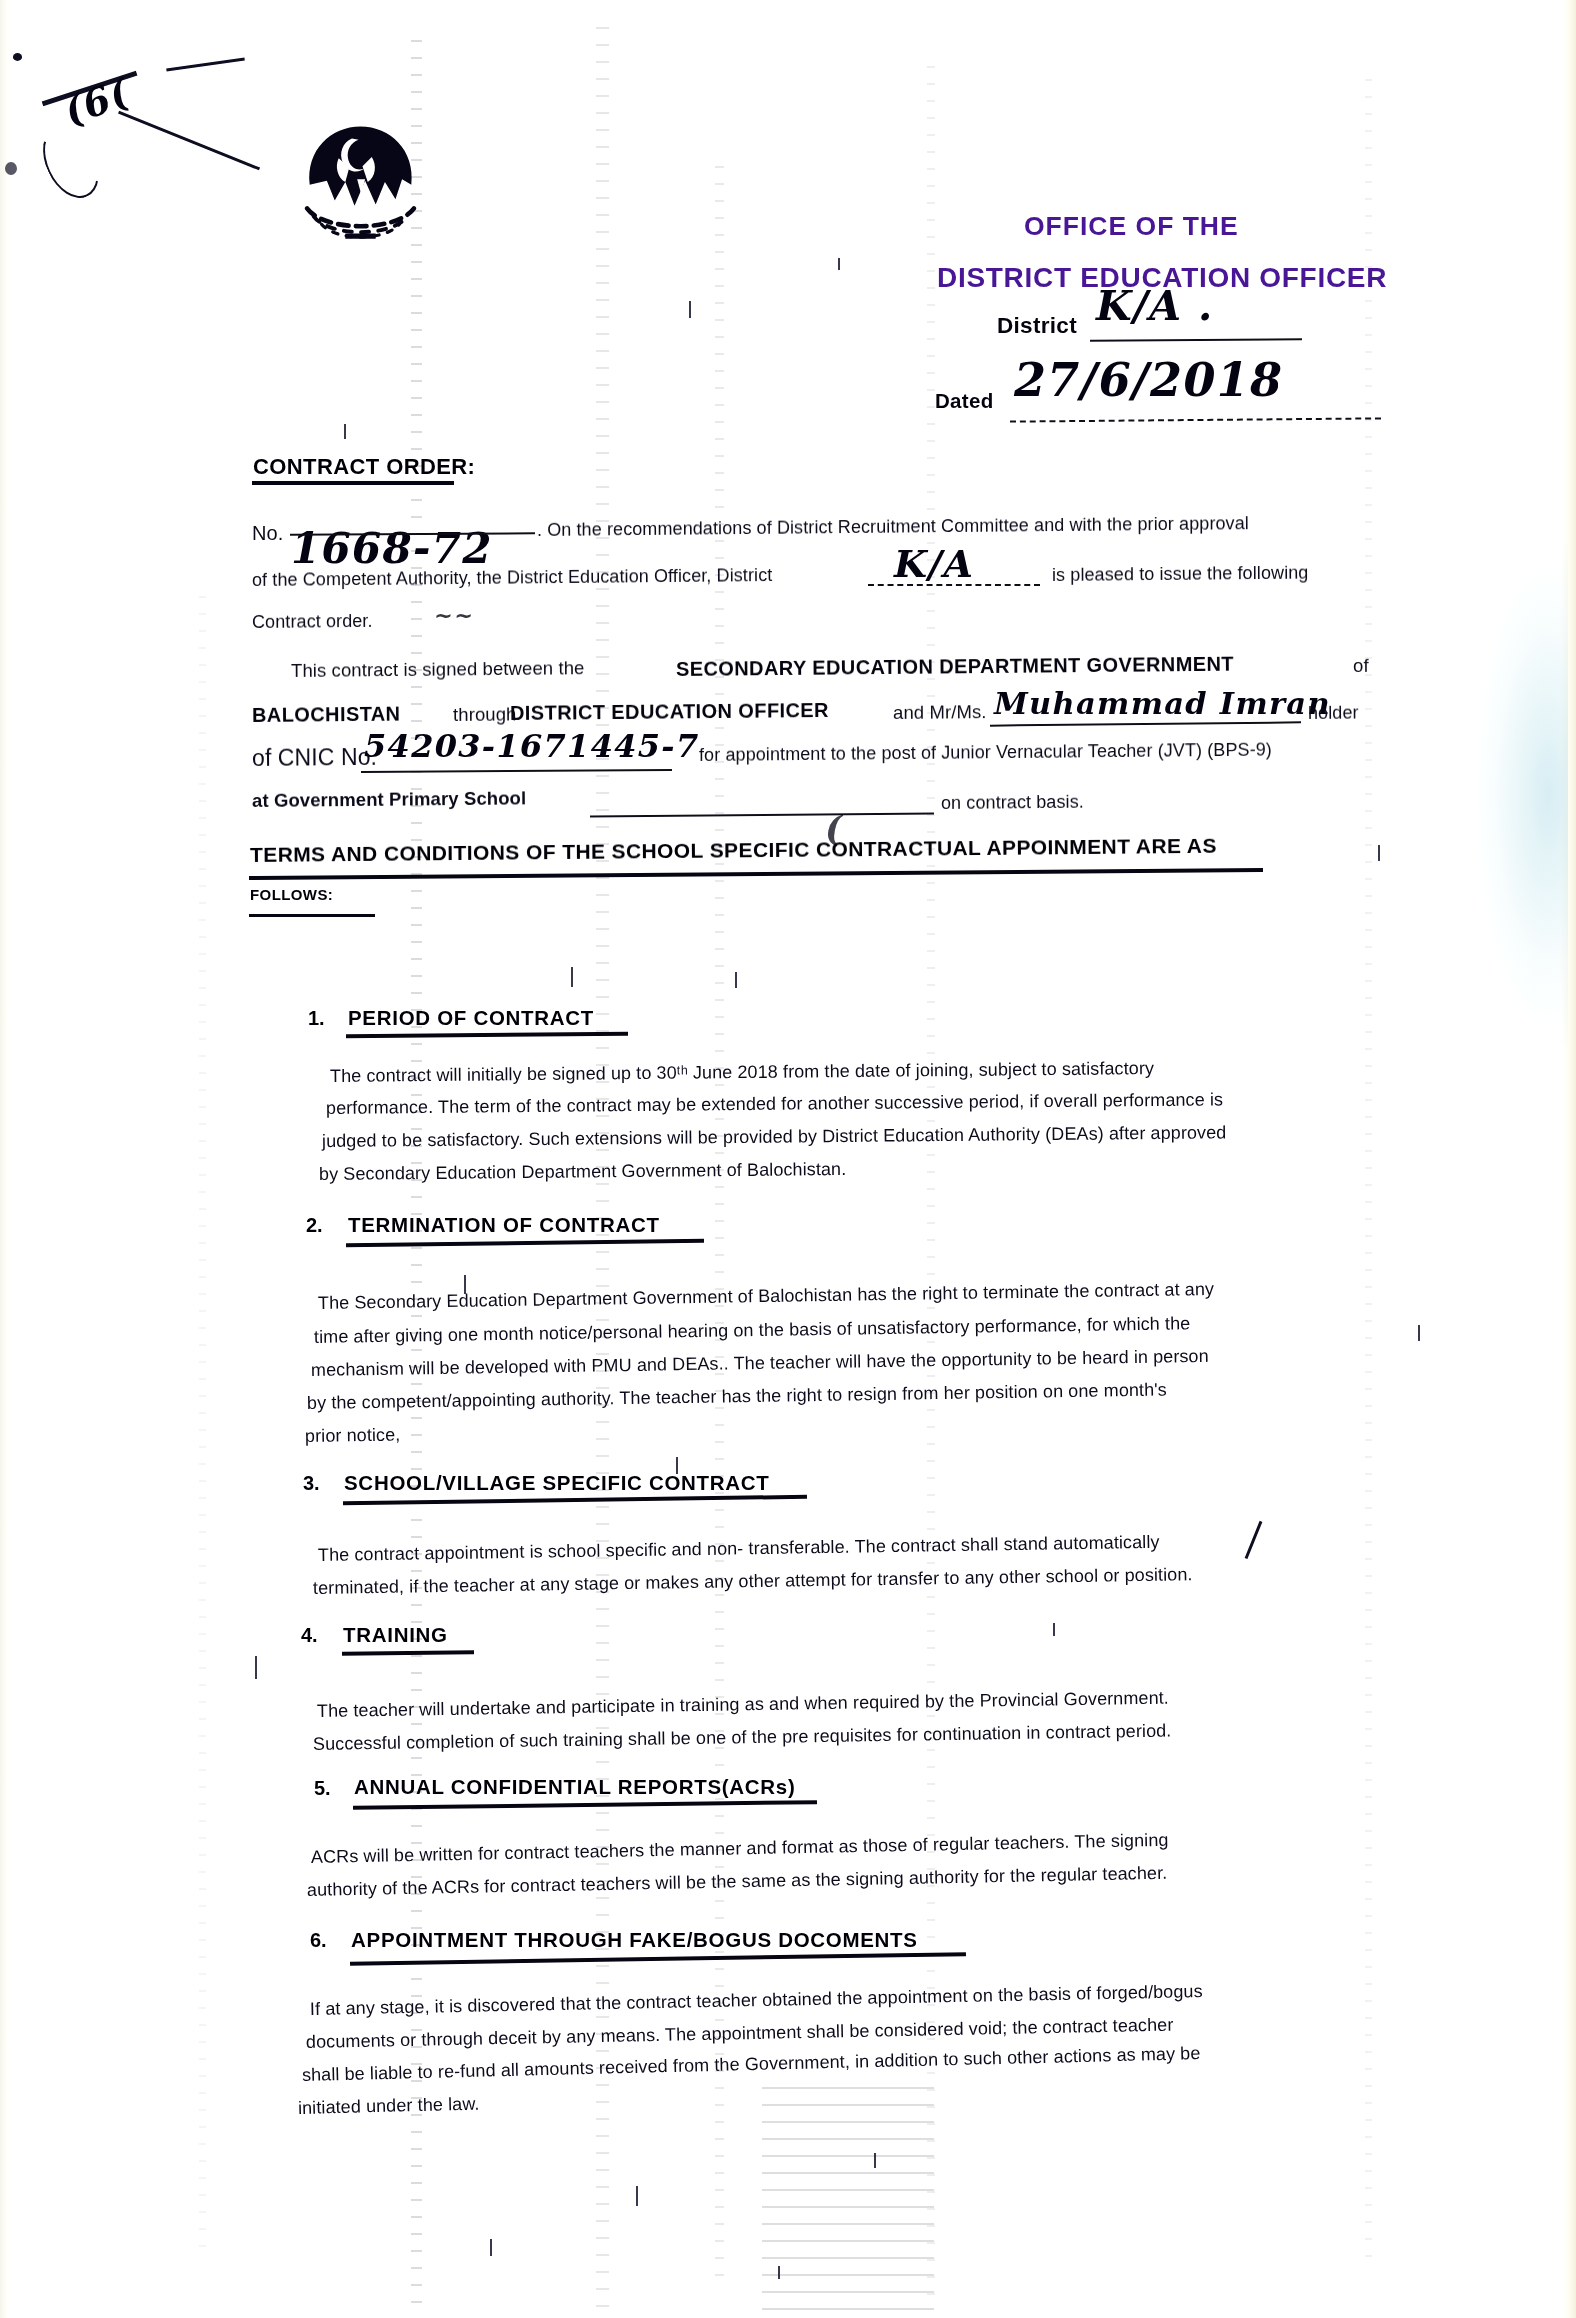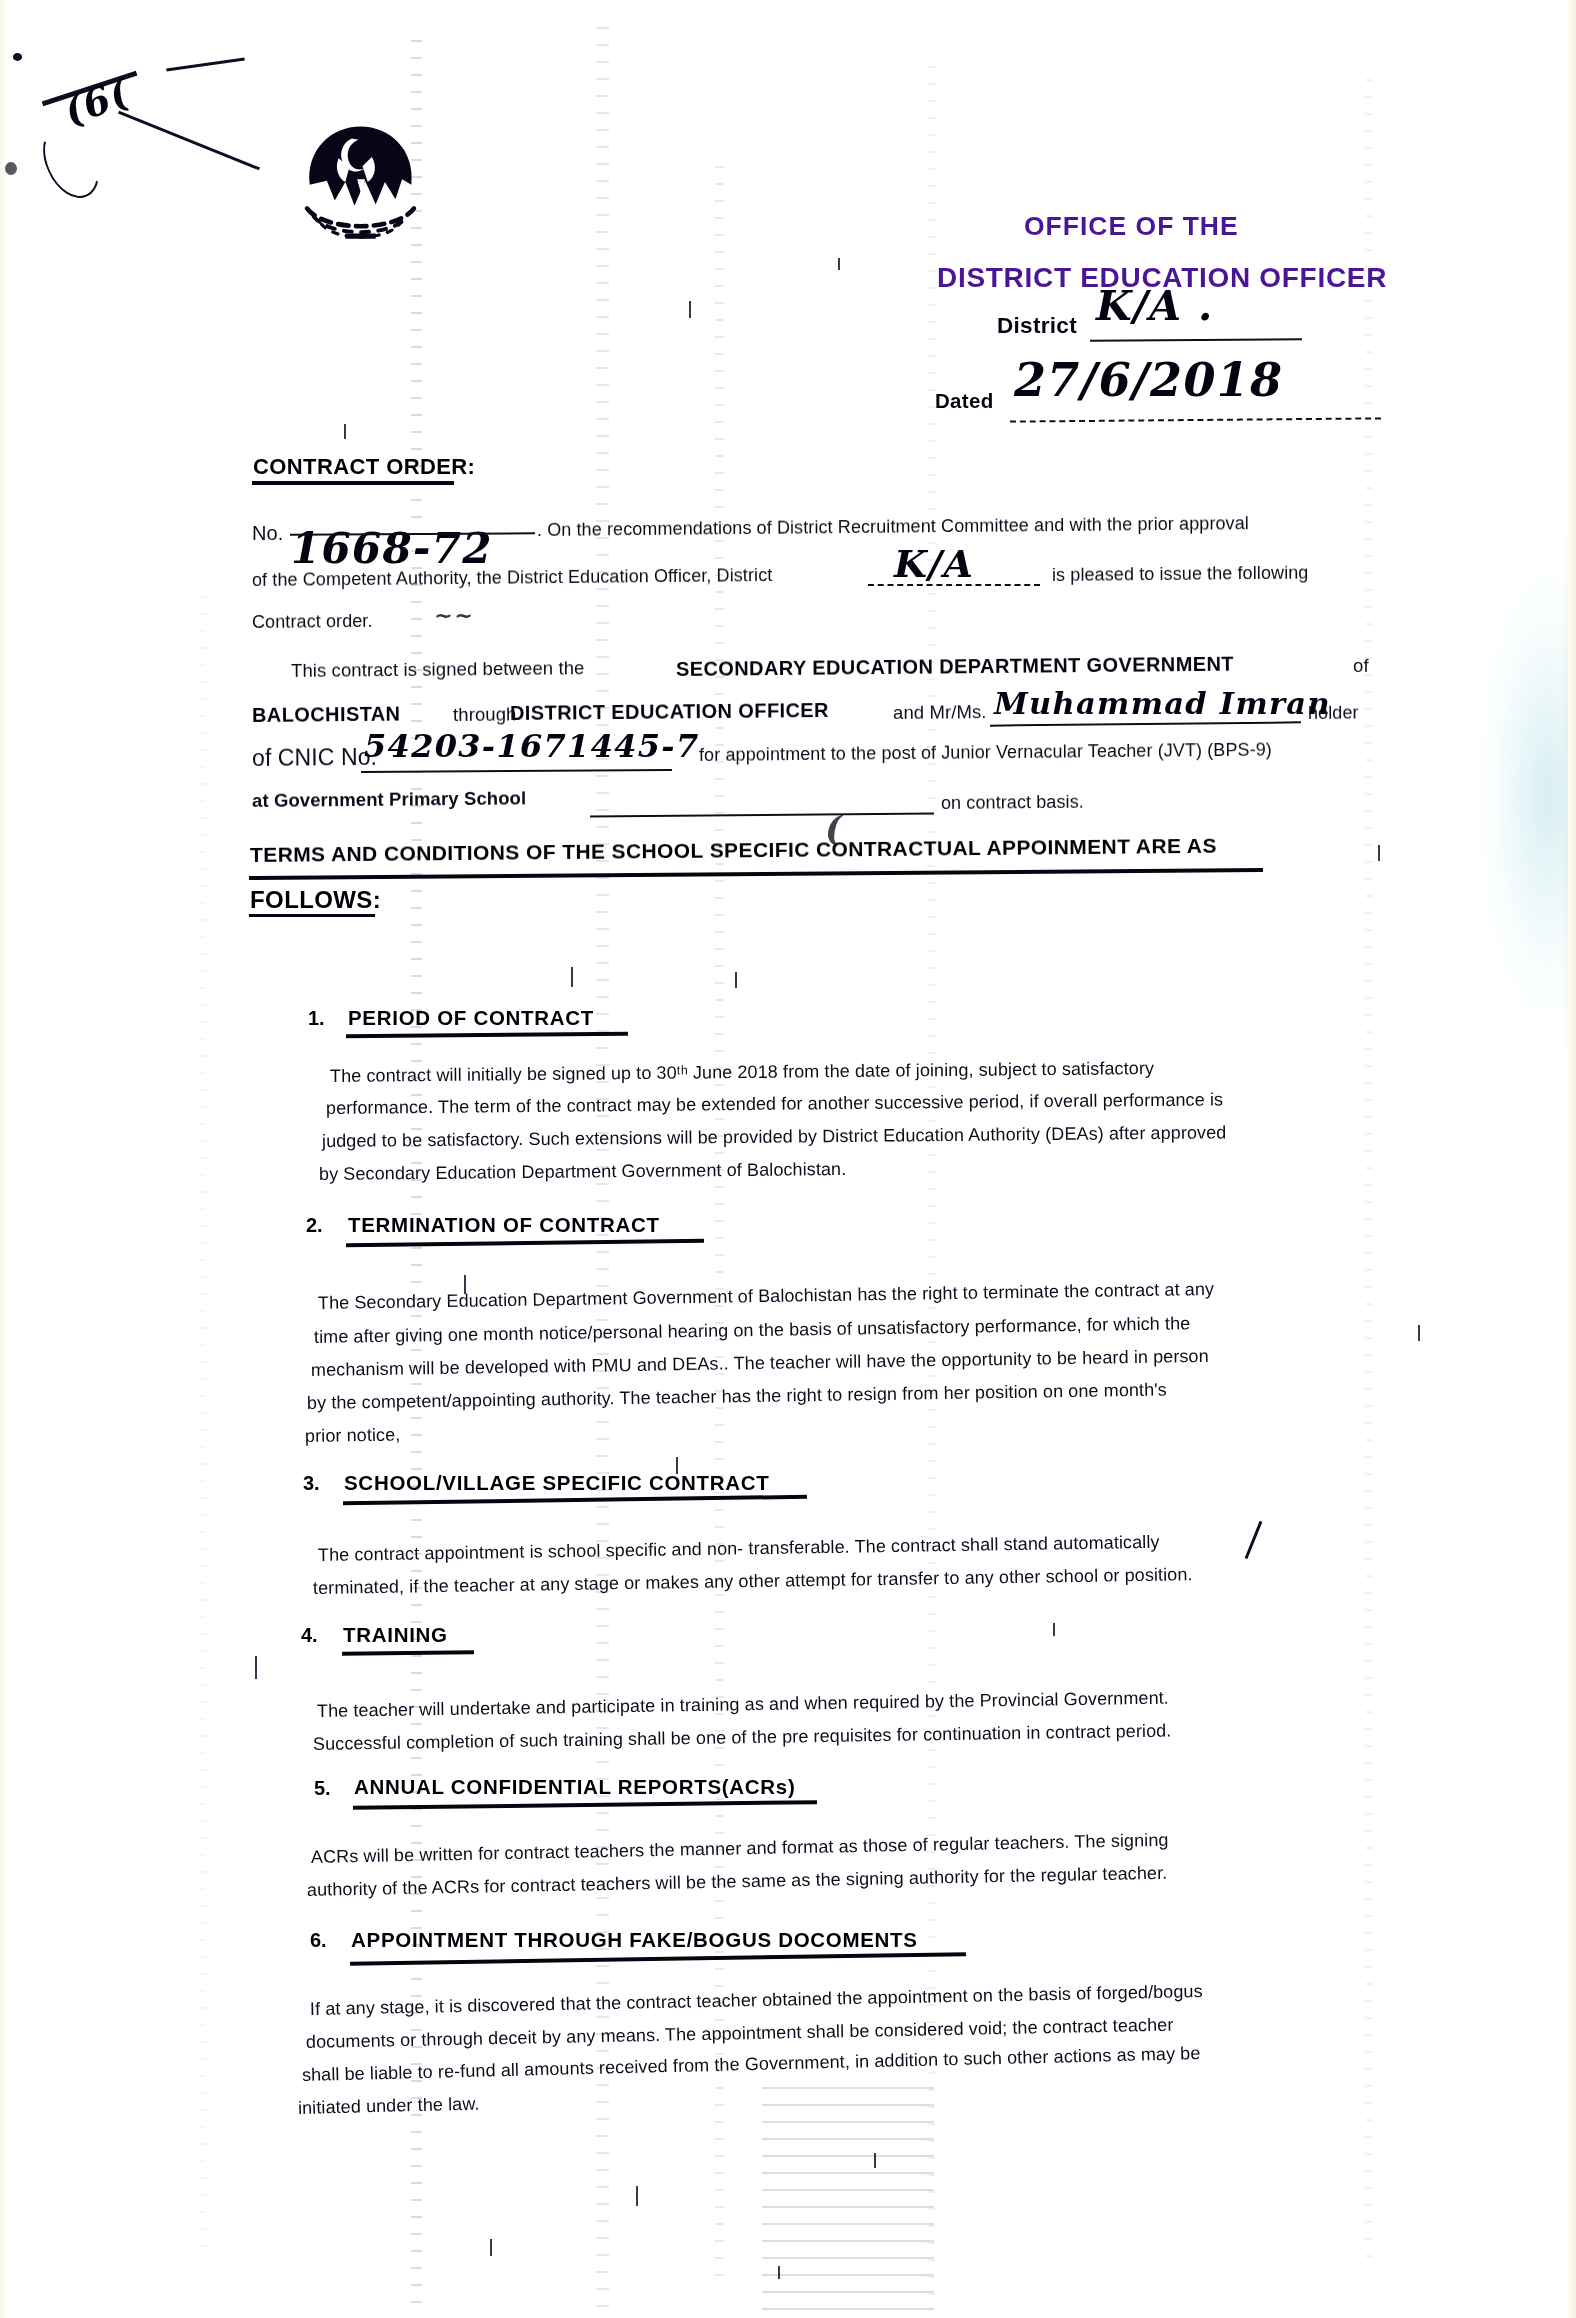--- a/index.html
+++ b/index.html
@@ -201,21 +201,21 @@
   <div class="rule" style="left:361px;top:770px;width:311px;transform:rotate(-0.4deg);"></div>
   <div class="scan body blur1 skew-a" style="left:699px;top:746px;font-size:18px;">for appointment to the post of Junior Vernacular Teacher (JVT) (BPS-9)</div>
 
   <div class="scan body blur1 skew-a" style="left:252px;top:792px;font-size:18.5px;font-weight:700;">at Government Primary School</div>
   <div class="rule" style="left:590px;top:814px;width:344px;transform:rotate(-0.5deg);"></div>
   <div class="scan body blur1 skew-a" style="left:941px;top:794px;font-size:18px;">on contract basis.</div>
 
   <div class="scan tnc blur1 skew-a" style="left:250px;top:843px;font-size:21px;">TERMS AND CONDITIONS OF THE SCHOOL SPECIFIC CONTRACTUAL APPOINMENT ARE AS</div>
   <div class="uline2" style="left:249px;top:872px;width:1014px;transform:rotate(-0.45deg);"></div>
 
-  <div class="scan tnc blur1" style="left:250px;top:886px;font-size:24px;">FOLLOWS:</div>
+  <div class="scan tnc blur1" style="left:250px;top:886px;font-size:15px;">FOLLOWS:</div>
   <div class="uline" style="left:249px;top:914px;width:126px;"></div>
   <div class="scan hw blur2" style="left:825px;top:807px;font-size:36px;opacity:.75;">(</div>
 
   <div class="scan sec-n blur1" style="left:308px;top:1007px;">1.</div>
   <div class="scan sec-h blur1" style="left:348px;top:1006px;">PERIOD OF CONTRACT</div>
   <div class="uline2" style="left:346px;top:1033px;width:282px;transform:rotate(-0.5deg);"></div>
 
   <div class="para skew-a" style="left:330px;top:1061px;">The contract will initially be signed up to 30ᵗʰ June 2018 from the date of joining, subject to satisfactory</div>
   <div class="para skew-a" style="left:326px;top:1093px;">performance. The term of the contract may be extended for another successive period, if overall performance is</div>
   <div class="para skew-a" style="left:322px;top:1126px;">judged to be satisfactory. Such extensions will be provided by District Education Authority (DEAs) after approved</div>

